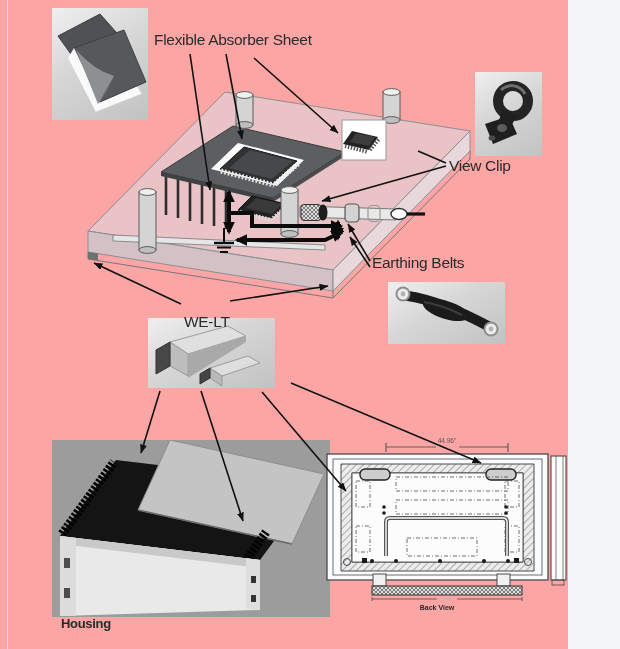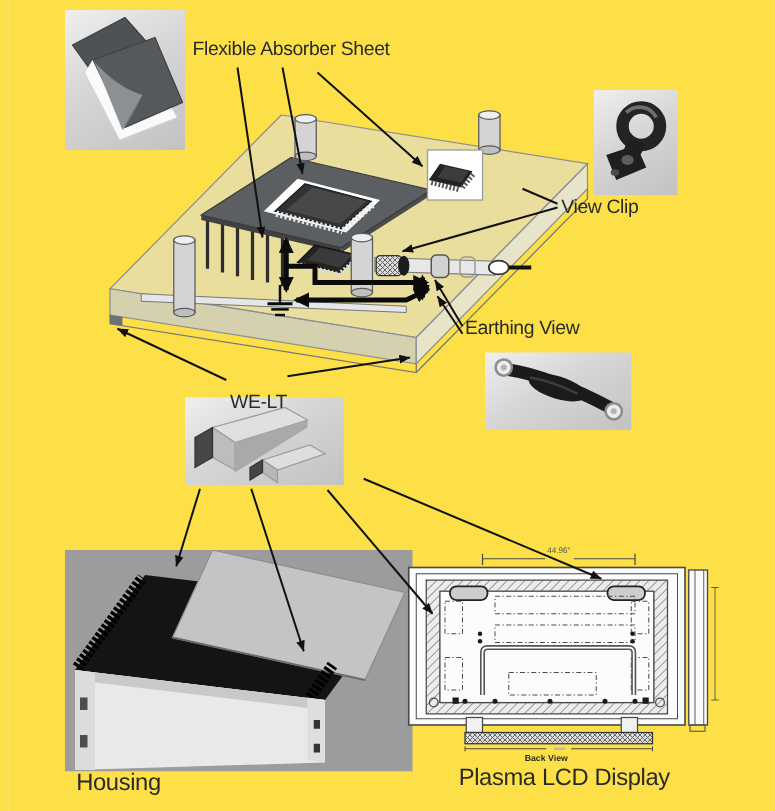--- a/index.html
+++ b/index.html
@@ -1,25 +1,25 @@
 <!DOCTYPE html>
 <html><head>
 <meta charset="utf-8">
 <style>
   html,body{margin:0;padding:0;background:#f3f5f8;}
   .stage{
-    position:relative;width:620px;height:649px;overflow:hidden;
-    background:#fde047;font-family:"Liberation Sans",sans-serif;
+    position:relative;width:568px;height:649px;overflow:hidden;
+    background:#fca5a5;font-family:"Liberation Sans",sans-serif;
   }
   .page-edge{position:absolute;left:7px;top:0;width:1px;height:649px;background:#dde1e7;}
   .label{
     position:absolute;color:#2a2a2a;font-size:15.5px;letter-spacing:-0.3px;
     white-space:nowrap;line-height:1.1;
   }
-  .label.big{font-size:19px;}
+  .label.big{font-size:13px;font-weight:bold;}
   .label.tiny{font-size:7px;font-weight:bold;letter-spacing:0;}
   .label.dim{font-size:6.5px;color:#555;letter-spacing:0;}
   .center{text-align:center;}
   .photo{position:absolute;overflow:hidden;}
   .photo.grad{background:linear-gradient(150deg,#efefef 0%,#d6d6d6 45%,#c2c2c2 100%);}
   .photo svg{display:block;}
   .overlay{position:absolute;left:0;top:0;pointer-events:none;}
 </style>
 </head>
 <body>
@@ -261,19 +261,18 @@
       <path d="M230,301 L328,286" marker-end="url(#mtn)"></path>
       <path d="M160,391 L141,453" marker-end="url(#mtn)"></path>
       <path d="M201,391 L243,521" marker-end="url(#mtn)"></path>
       <path d="M262,392 L346,491" marker-end="url(#mtn)"></path>
       <path d="M291,383 L481,463" marker-end="url(#mtn)"></path>
     </g>
   </svg>
 
   <div class="label" style="left:154px;top:31px">Flexible Absorber Sheet</div>
   <div class="label" style="left:449px;top:157px">View Clip</div>
-  <div class="label" style="left:372px;top:254px">Earthing View</div>
+  <div class="label" style="left:372px;top:254px">Earthing Belts</div>
   <div class="label" style="left:184px;top:313px">WE-LT</div>
   <div class="label big" style="left:61px;top:617px">Housing</div>
-  <div class="label big" style="left:367px;top:613px">Plasma LCD Display</div>
   <div class="label tiny center" style="left:387px;top:604px;width:100px">Back View</div>
   <div class="label dim center" style="left:417px;top:437px;width:60px">44.96"</div>
 </div>
 
 </body></html>

